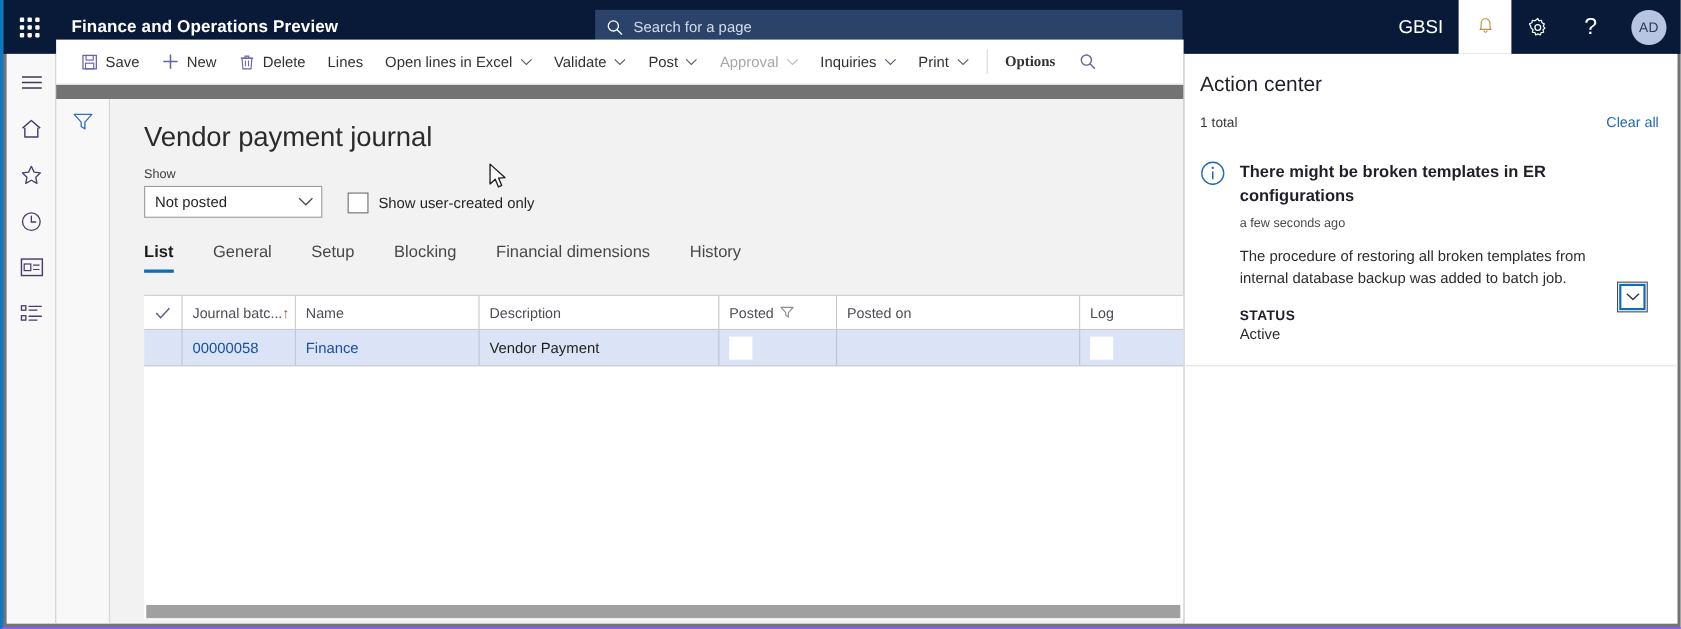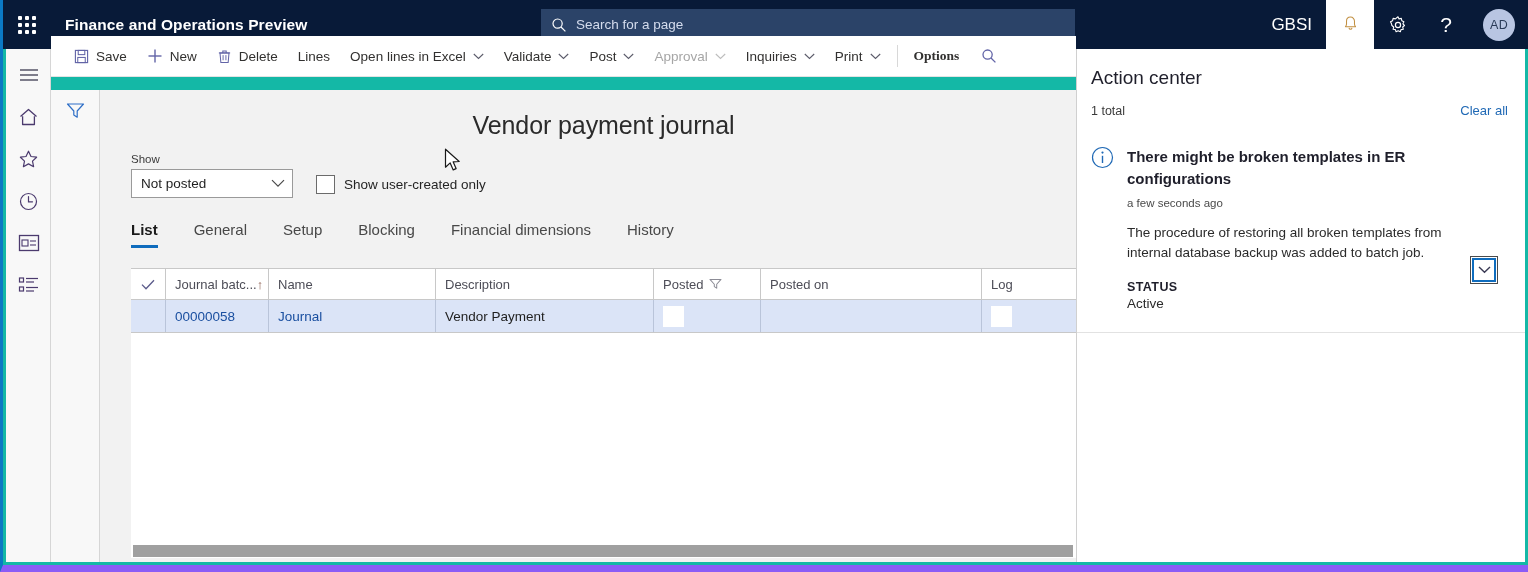--- a/index.html
+++ b/index.html
@@ -7,22 +7,22 @@
     width: 1528px; height: 572px;
     font-family: "Liberation Sans", sans-serif;
     background: #ffffff;
     overflow: hidden;
   }
 
   #root {
     position: relative;
     width: 1528px; height: 572px;
     border-left: 3px solid #0b79c4;
-    border-bottom: 7px solid #8b5cf6;
-    background: #14b8a6;
+    border-bottom: 2px solid #8b5cf6;
+    background: #737373;
     overflow: hidden;
   }
 
   
   .topbar {
     position: absolute; left: 0; top: 0; right: 0; height: 49px;
     background: #081a38;
     display: flex; align-items: center;
   }
   .waffle {
@@ -103,21 +103,21 @@
     cursor: pointer; color: #2f6fc7;
   }
 
   
   .page {
     position: absolute; left: 97px; top: 90px; right: 452px; bottom: 3px;
     background: #f2f2f2; overflow: hidden;
   }
   .page-title {
     font-size: 25px; color: #2b2b2b; font-weight: normal;
-    padding: 21px 0 0 31px; letter-spacing: -.1px; text-align: center;
+    padding: 21px 0 0 31px; letter-spacing: -.1px;
   }
   .show-row { padding: 13px 0 0 31px; display: flex; align-items: flex-end; }
   .show-col { display: flex; flex-direction: column; }
   .show-label { font-size: 11.5px; color: #3b3b3b; margin-bottom: 4px; }
   .show-select {
     width: 162px; height: 29px; background: #ffffff; border: 1px solid #9a9a9a;
     display: flex; align-items: center; justify-content: space-between;
     padding: 0 7px 0 9px; font-size: 13.5px; color: #1f1f1f; cursor: pointer;
   }
   .chk-group { display: flex; align-items: center; margin-left: 23px; padding-bottom: 4px; }
@@ -480,21 +480,21 @@
           <span>Posted on</span>
         </div>
         <div class="gh" style="width:130px">
           <span>Log</span>
         </div>
       </div>
 
       <div class="grid-row">
         <div class="gc first" style="width:35px"></div>
         <div class="gc link" style="width:103px">00000058</div>
-        <div class="gc link" style="width:167px">Journal</div>
+        <div class="gc link" style="width:167px">Finance</div>
         <div class="gc" style="width:218px">Vendor Payment</div>
         <div class="gc" style="width:107px">
           <span class="cell-chk"></span>
         </div>
         <div class="gc" style="width:221px"></div>
         <div class="gc" style="width:130px">
           <span class="cell-chk"></span>
         </div>
       </div>
     </div>

